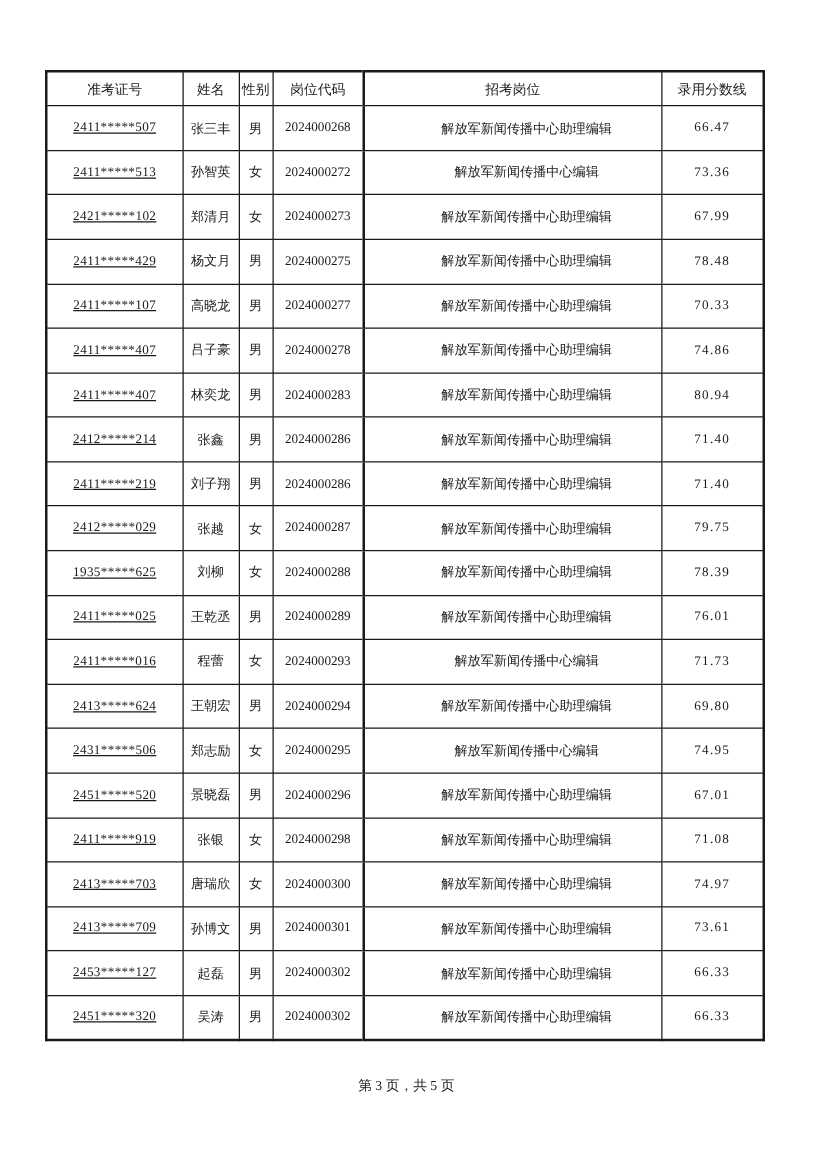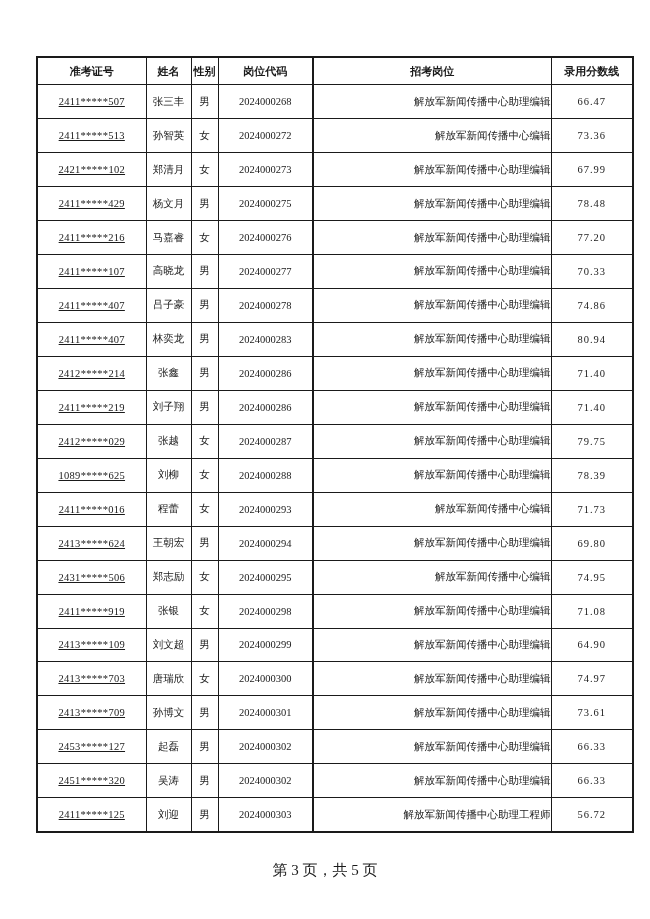--- a/index.html
+++ b/index.html
@@ -29,49 +29,49 @@
     border: 1px solid #1a1a1a;
     padding: 0;
     text-align: center;
     vertical-align: middle;
     overflow: hidden;
     white-space: nowrap;
     color: #1a1a1a;
   }
   .score-table th {
     font-family: "Liberation Sans", "DejaVu Sans", sans-serif;
-    font-weight: bold;
+    font-weight: normal;
     font-size: 11px;
   }
   .score-table td {
     font-family: "Liberation Serif", "DejaVu Serif", serif;
     font-size: 10.5px;
   }
   .col-exam_id  { width: 109px; }
   .col-name     { width: 45px; }
   .col-gender   { width: 27px; }
-  .col-job_code { width: 95px; }
+  .col-job_code { width: 73px; }
   .col-job_title{ width: 238px; }
   .col-score    { width: 82px; }
   td.col-job_title {
-    text-align: right;
+    text-align: center;
     padding-left: 22px;
     border-left-width: 2px;
   }
   th.col-job_title { border-left-width: 2px; }
   td.col-score { letter-spacing: 1px; }
   td.col-exam_id { letter-spacing: 0.3px; text-decoration: underline; }
   .page-footer {
     position: absolute;
     left: 0;
     top: 861px;
     width: 100%;
     text-align: center;
     font-family: "Liberation Serif", "DejaVu Serif", serif;
-    font-size: 15px;
+    font-size: 11px;
     color: #1a1a1a;
   }
 </style>
 </head>
 <body>
 
 <div class="page">
 
   <table class="score-table">
     <colgroup>
@@ -119,28 +119,20 @@
         </tr>
         <tr>
           <td class="col-exam_id">2411*****429</td>
           <td class="col-name">杨文月</td>
           <td class="col-gender">男</td>
           <td class="col-job_code">2024000275</td>
           <td class="col-job_title">解放军新闻传播中心助理编辑</td>
           <td class="col-score">78.48</td>
         </tr>
         <tr>
-          <td class="col-exam_id">2411*****216</td>
-          <td class="col-name">马嘉睿</td>
-          <td class="col-gender">女</td>
-          <td class="col-job_code">2024000276</td>
-          <td class="col-job_title">解放军新闻传播中心助理编辑</td>
-          <td class="col-score">77.20</td>
-        </tr>
-        <tr>
           <td class="col-exam_id">2411*****107</td>
           <td class="col-name">高晓龙</td>
           <td class="col-gender">男</td>
           <td class="col-job_code">2024000277</td>
           <td class="col-job_title">解放军新闻传播中心助理编辑</td>
           <td class="col-score">70.33</td>
         </tr>
         <tr>
           <td class="col-exam_id">2411*****407</td>
           <td class="col-name">吕子豪</td>
@@ -175,26 +167,34 @@
         </tr>
         <tr>
           <td class="col-exam_id">2412*****029</td>
           <td class="col-name">张越</td>
           <td class="col-gender">女</td>
           <td class="col-job_code">2024000287</td>
           <td class="col-job_title">解放军新闻传播中心助理编辑</td>
           <td class="col-score">79.75</td>
         </tr>
         <tr>
-          <td class="col-exam_id">1089*****625</td>
+          <td class="col-exam_id">1935*****625</td>
           <td class="col-name">刘柳</td>
           <td class="col-gender">女</td>
           <td class="col-job_code">2024000288</td>
           <td class="col-job_title">解放军新闻传播中心助理编辑</td>
           <td class="col-score">78.39</td>
+        </tr>
+        <tr>
+          <td class="col-exam_id">2411*****025</td>
+          <td class="col-name">王乾丞</td>
+          <td class="col-gender">男</td>
+          <td class="col-job_code">2024000289</td>
+          <td class="col-job_title">解放军新闻传播中心助理编辑</td>
+          <td class="col-score">76.01</td>
         </tr>
         <tr>
           <td class="col-exam_id">2411*****016</td>
           <td class="col-name">程蕾</td>
           <td class="col-gender">女</td>
           <td class="col-job_code">2024000293</td>
           <td class="col-job_title">解放军新闻传播中心编辑</td>
           <td class="col-score">71.73</td>
         </tr>
         <tr>
@@ -207,36 +207,36 @@
         </tr>
         <tr>
           <td class="col-exam_id">2431*****506</td>
           <td class="col-name">郑志励</td>
           <td class="col-gender">女</td>
           <td class="col-job_code">2024000295</td>
           <td class="col-job_title">解放军新闻传播中心编辑</td>
           <td class="col-score">74.95</td>
         </tr>
         <tr>
+          <td class="col-exam_id">2451*****520</td>
+          <td class="col-name">景晓磊</td>
+          <td class="col-gender">男</td>
+          <td class="col-job_code">2024000296</td>
+          <td class="col-job_title">解放军新闻传播中心助理编辑</td>
+          <td class="col-score">67.01</td>
+        </tr>
+        <tr>
           <td class="col-exam_id">2411*****919</td>
           <td class="col-name">张银</td>
           <td class="col-gender">女</td>
           <td class="col-job_code">2024000298</td>
           <td class="col-job_title">解放军新闻传播中心助理编辑</td>
           <td class="col-score">71.08</td>
         </tr>
         <tr>
-          <td class="col-exam_id">2413*****109</td>
-          <td class="col-name">刘文超</td>
-          <td class="col-gender">男</td>
-          <td class="col-job_code">2024000299</td>
-          <td class="col-job_title">解放军新闻传播中心助理编辑</td>
-          <td class="col-score">64.90</td>
-        </tr>
-        <tr>
           <td class="col-exam_id">2413*****703</td>
           <td class="col-name">唐瑞欣</td>
           <td class="col-gender">女</td>
           <td class="col-job_code">2024000300</td>
           <td class="col-job_title">解放军新闻传播中心助理编辑</td>
           <td class="col-score">74.97</td>
         </tr>
         <tr>
           <td class="col-exam_id">2413*****709</td>
           <td class="col-name">孙博文</td>
@@ -254,26 +254,18 @@
           <td class="col-score">66.33</td>
         </tr>
         <tr>
           <td class="col-exam_id">2451*****320</td>
           <td class="col-name">吴涛</td>
           <td class="col-gender">男</td>
           <td class="col-job_code">2024000302</td>
           <td class="col-job_title">解放军新闻传播中心助理编辑</td>
           <td class="col-score">66.33</td>
         </tr>
-        <tr>
-          <td class="col-exam_id">2411*****125</td>
-          <td class="col-name">刘迎</td>
-          <td class="col-gender">男</td>
-          <td class="col-job_code">2024000303</td>
-          <td class="col-job_title">解放军新闻传播中心助理工程师</td>
-          <td class="col-score">56.72</td>
-        </tr>
       </tbody>
   </table>
 
   <div class="page-footer">第 3 页，共 5 页</div>
 
 </div>
 
 </body></html>

